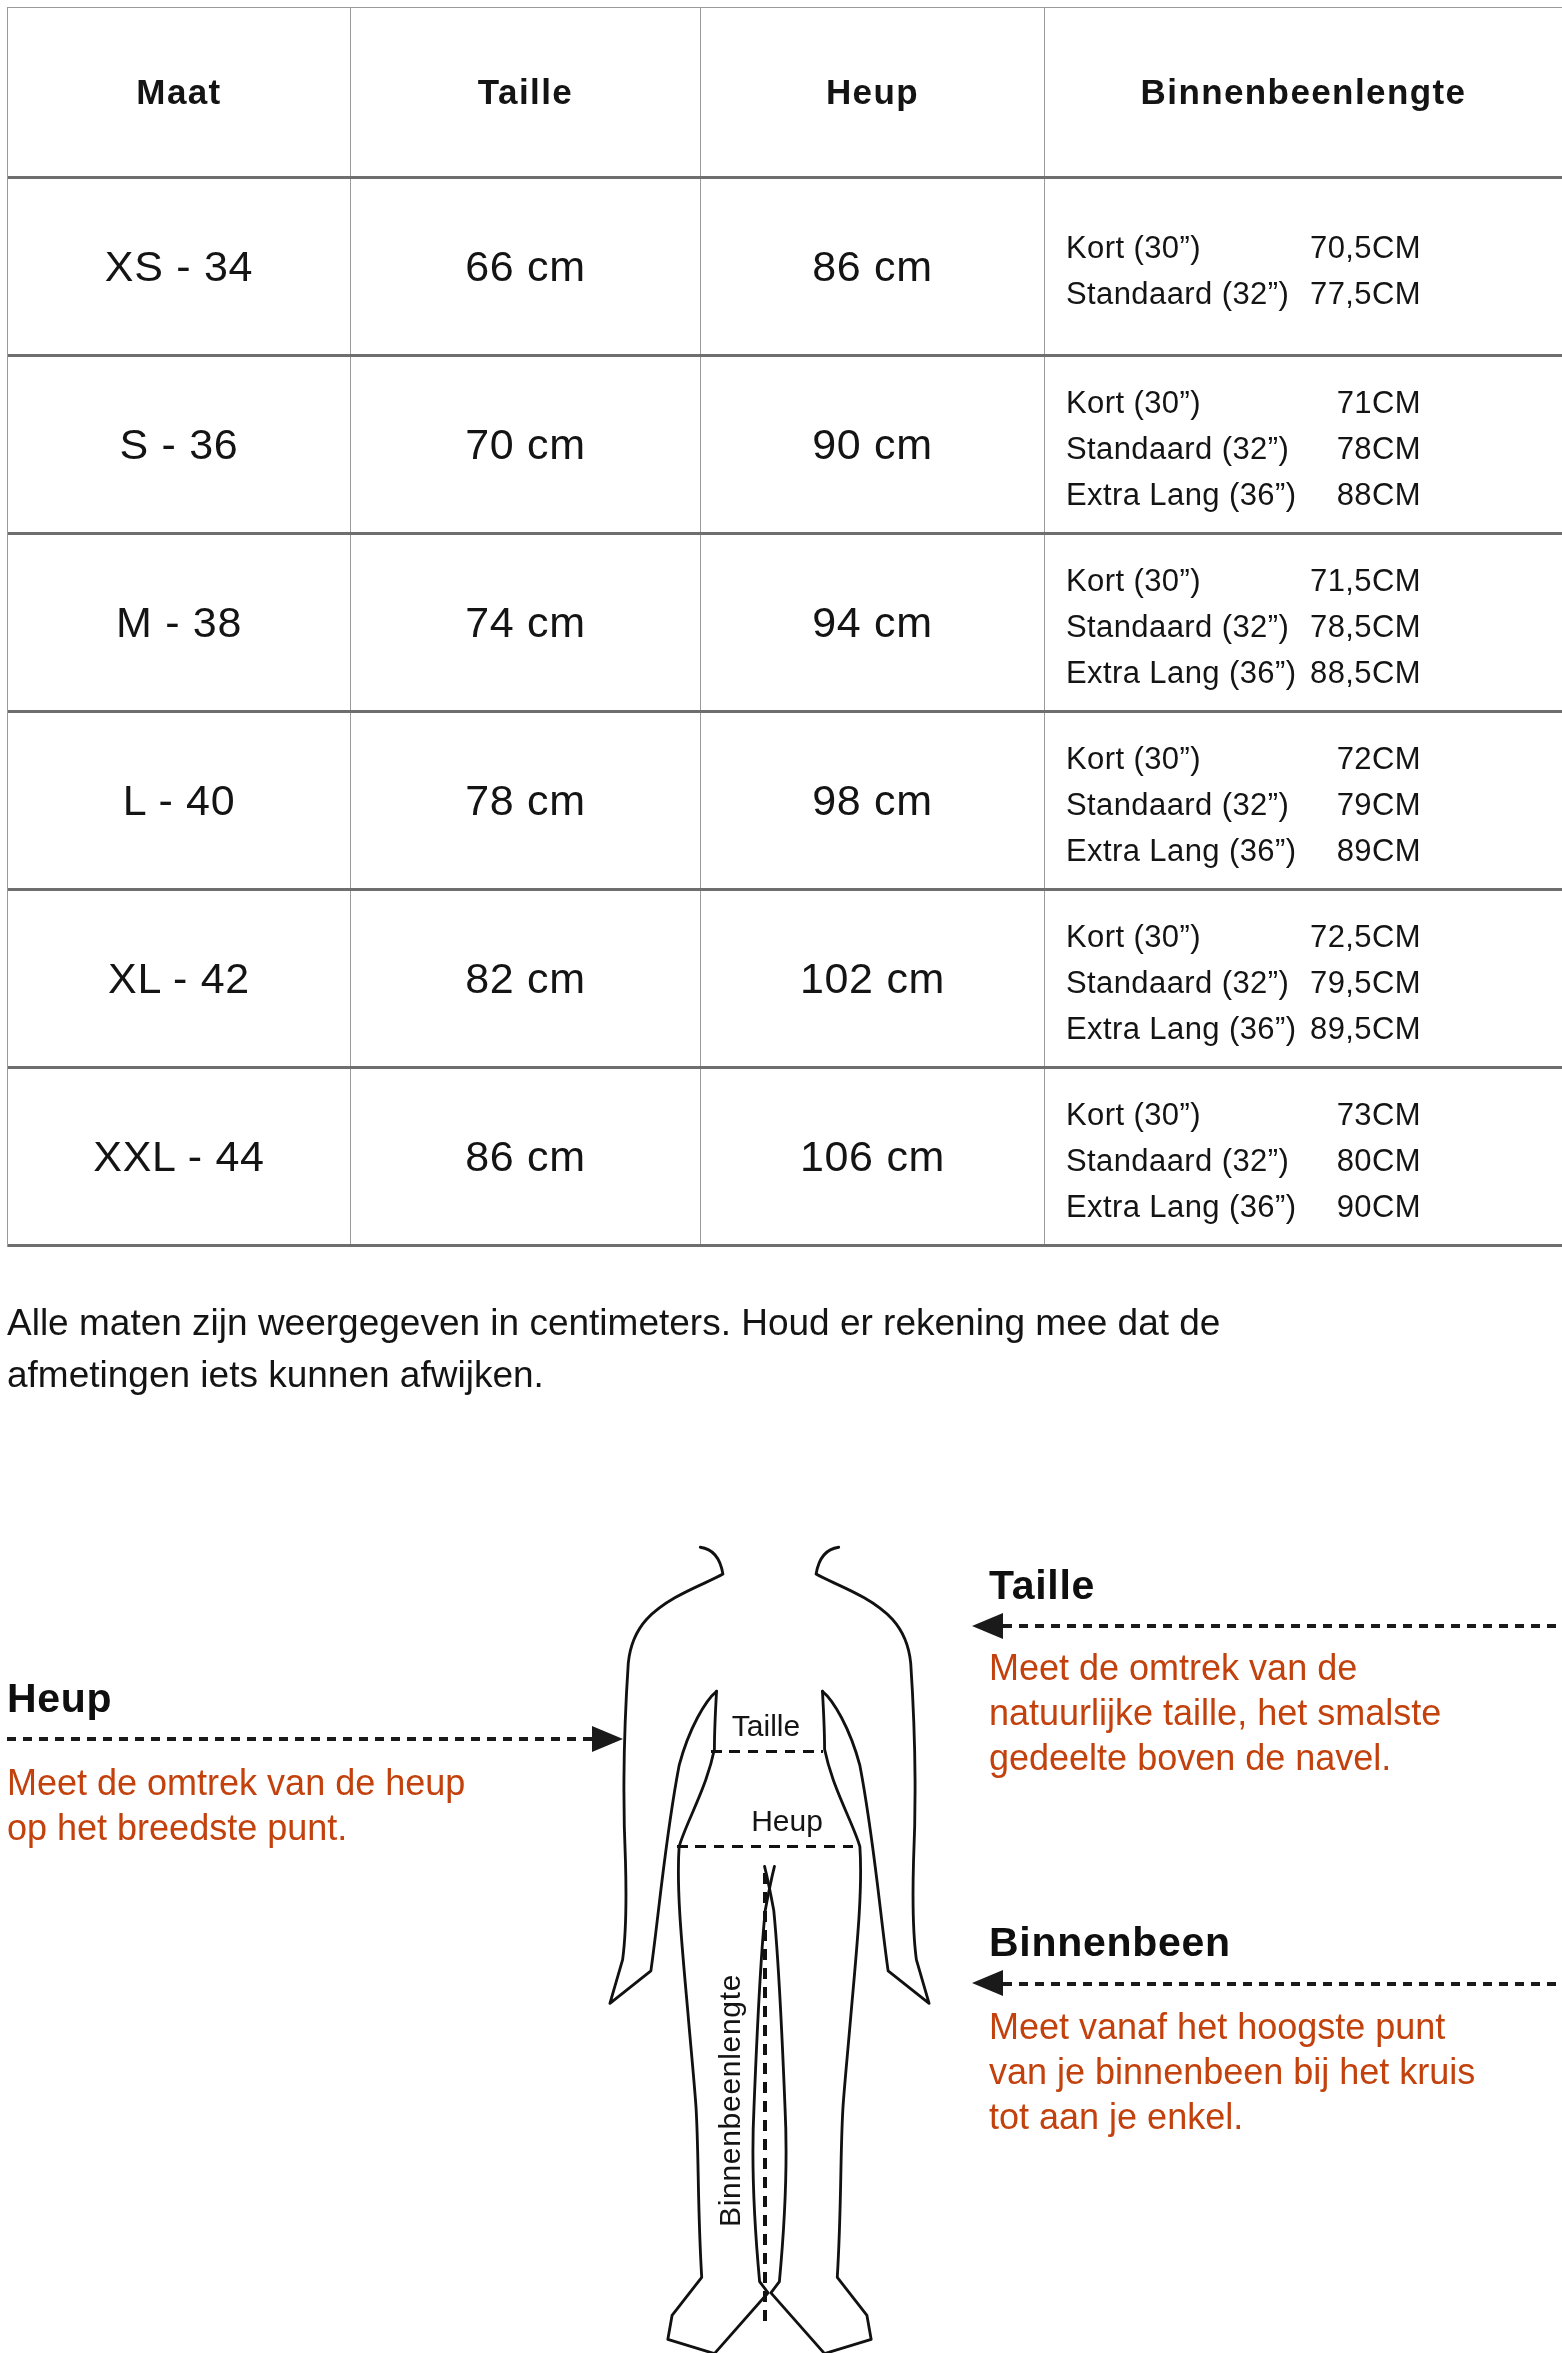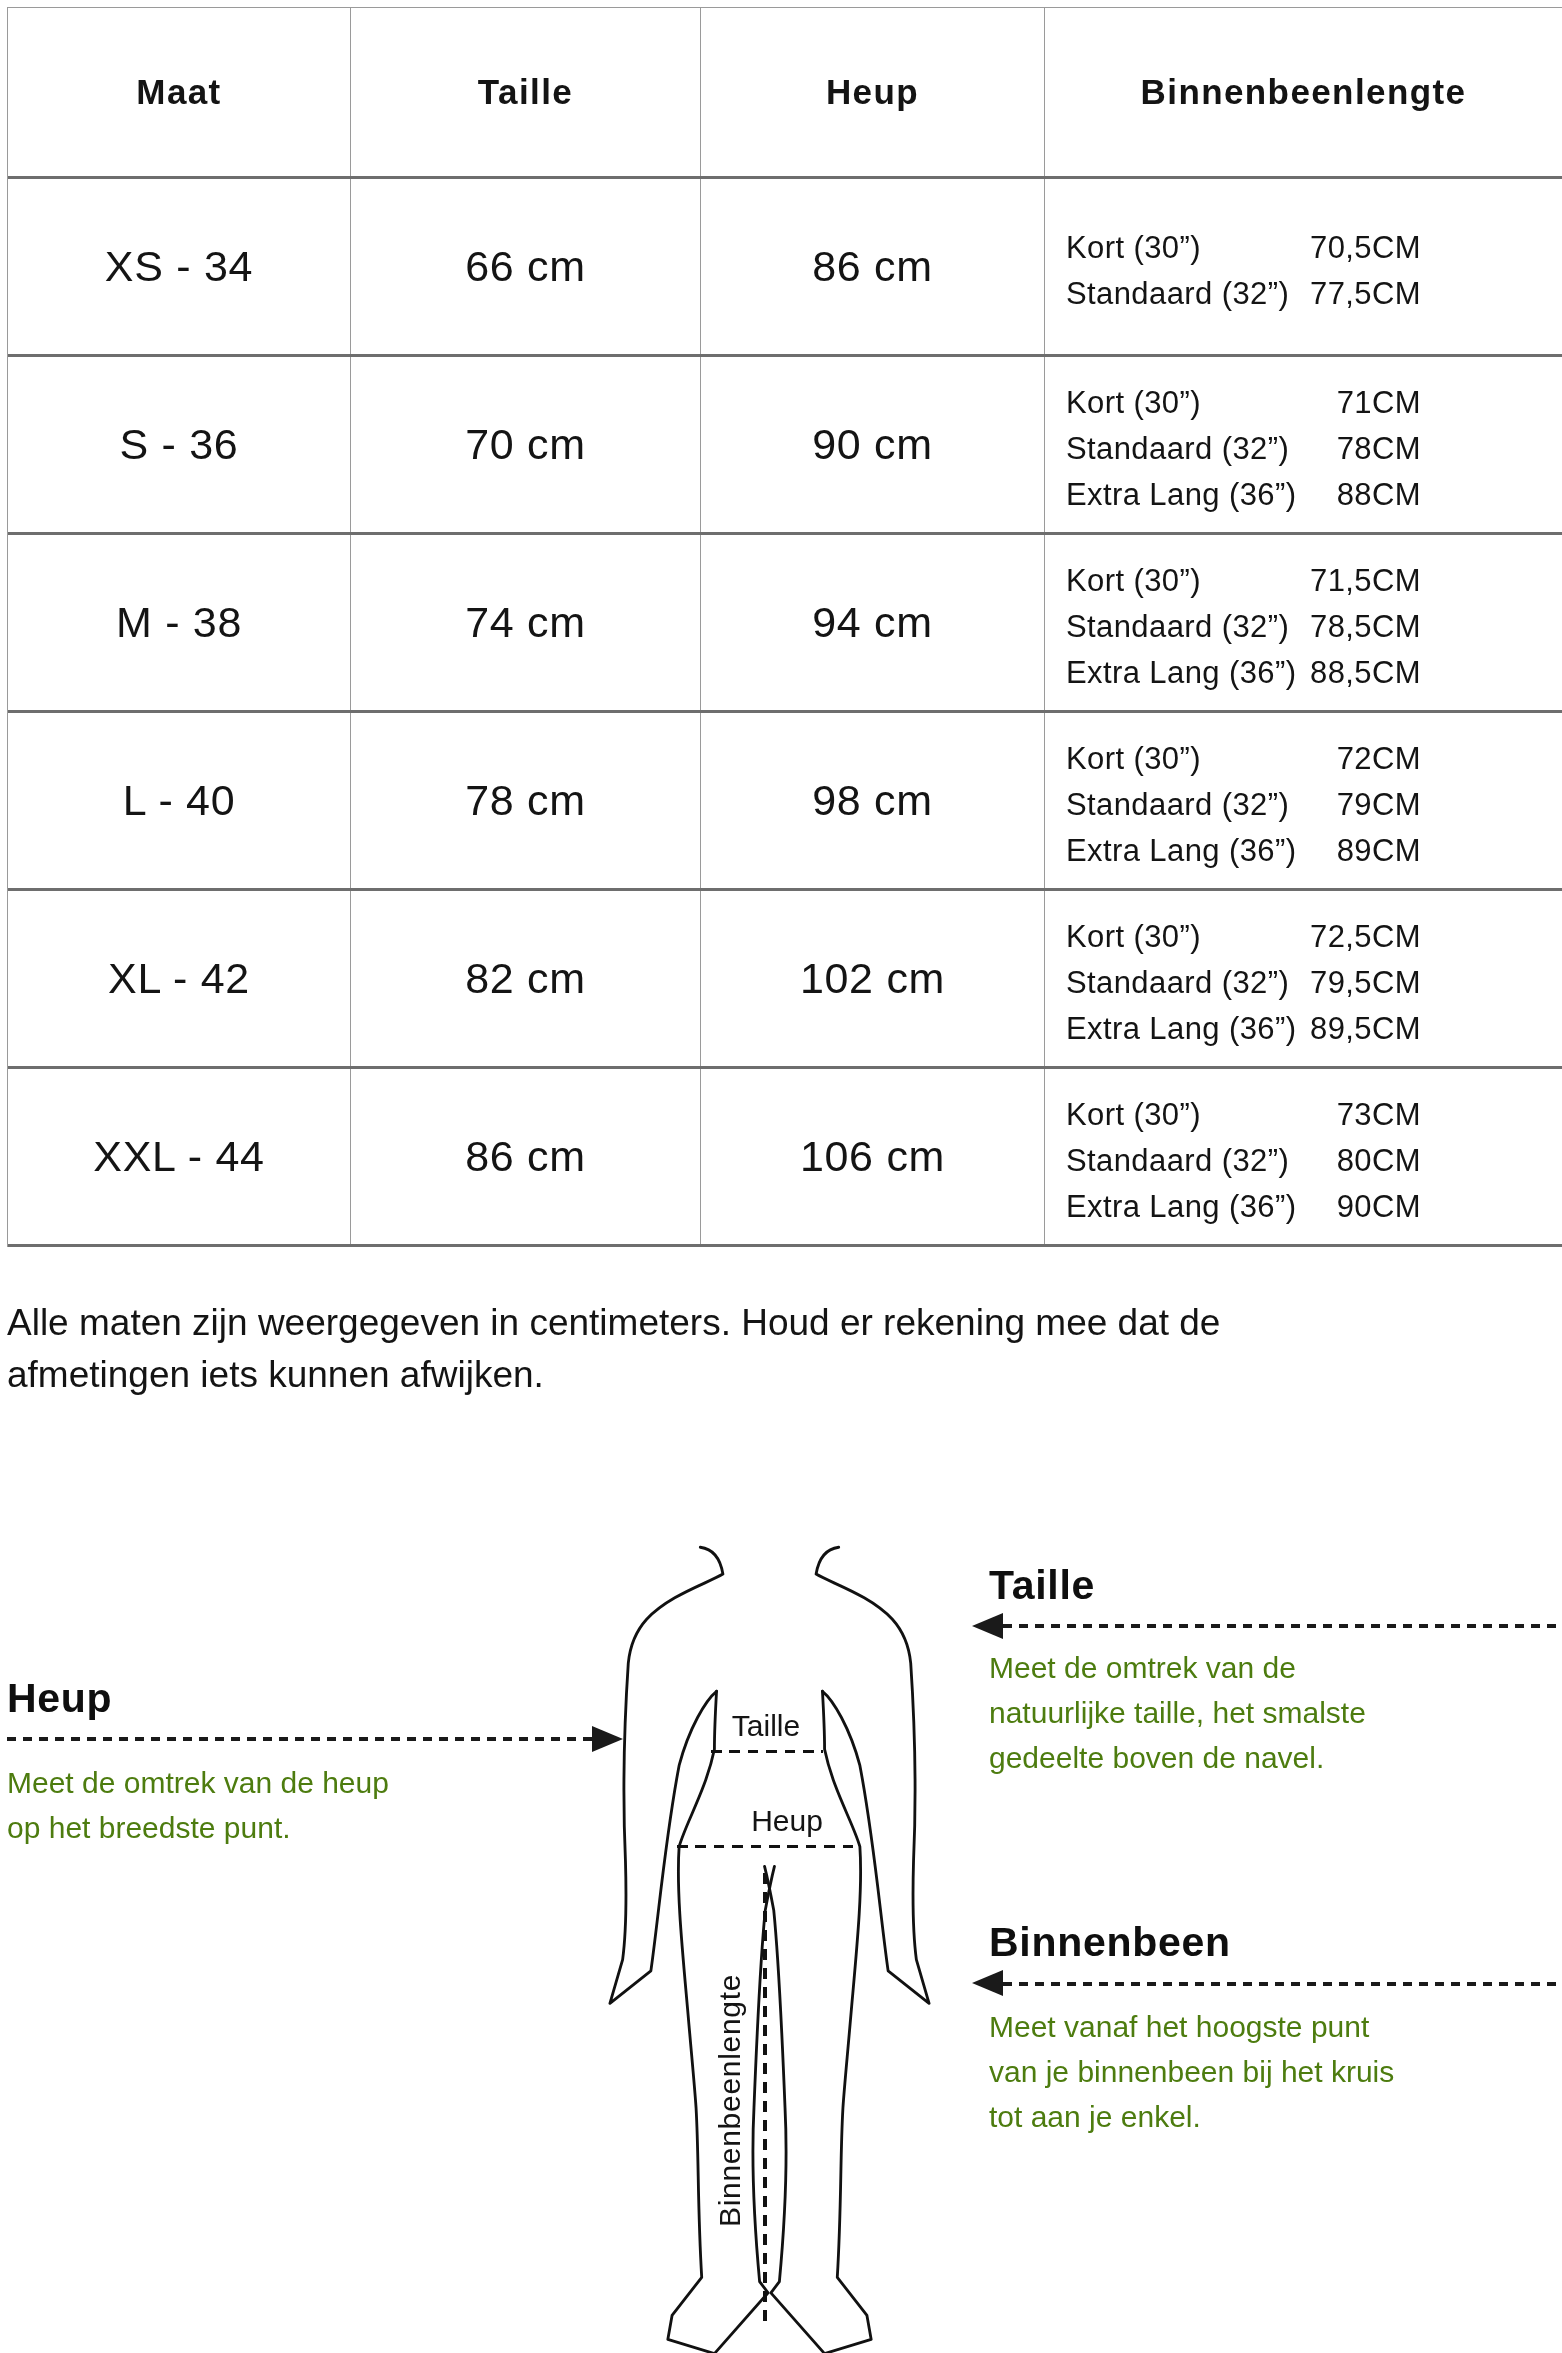--- a/index.html
+++ b/index.html
@@ -29,21 +29,21 @@
   }
   .bb-line{display:flex;justify-content:space-between;line-height:46px}
   .bb-value{text-align:right}
   
   .footnote{
     position:absolute;left:7px;top:1297px;width:1483px;
     font-size:37px;line-height:52px;white-space:pre-line;
   }
   
   .sec-title{position:absolute;font-weight:bold;font-size:41px;color:#0f0f0f;letter-spacing:0.7px}
-  .sec-text{position:absolute;font-size:30px;line-height:45px;white-space:pre-line;color:#4d7c0f}
+  .sec-text{position:absolute;font-size:36px;line-height:45px;white-space:pre-line;color:#c2410c}
   .dash-h{position:absolute;height:3.5px;background:repeating-linear-gradient(90deg,#1a1a1a 0 9.2px,transparent 9.2px 16px)}
   .tri{position:absolute;width:0;height:0}
   .tri.right{border-top:13.4px solid transparent;border-bottom:13.4px solid transparent;border-left:31px solid #1a1a1a}
   .tri.left{border-top:13.4px solid transparent;border-bottom:13.4px solid transparent;border-right:31px solid #1a1a1a}
   .fig-dash-h{position:absolute;height:2.8px;background:repeating-linear-gradient(90deg,#111 0 10.6px,transparent 10.6px 18.4px)}
   .fig-dash-v{position:absolute;width:3.5px;background:repeating-linear-gradient(180deg,#111 0 10.6px,transparent 10.6px 19px)}
   .fig-label{position:absolute;font-size:30px;text-align:center;color:#141414}
   .bbl-vertical{
     position:absolute;left:709px;top:1876px;height:449px;width:42px;
     display:flex;align-items:center;justify-content:center;

